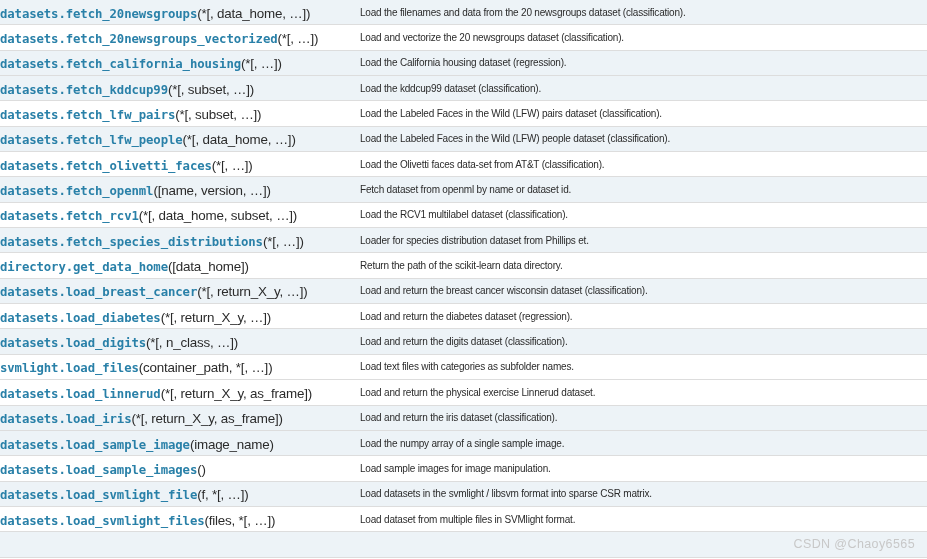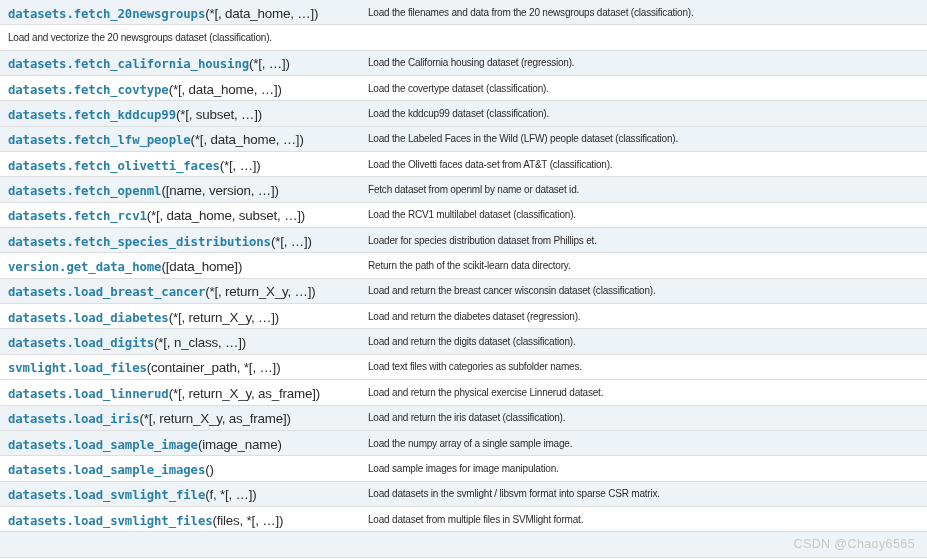--- a/index.html
+++ b/index.html
@@ -20,21 +20,21 @@
     width: 927px;
     position: relative;
   }
 
   .api-row {
     display: flex;
     align-items: center;
     height: 25.35px;
     border-bottom: 1px solid #dddddd;
     background: #ffffff;
-    padding-left: 8px;
+    padding-left: 0;
     overflow: hidden;
   }
 
   .api-row.shaded {
     background: #edf3f7;
   }
 
   .cell-signature {
     width: 360px;
     flex: 0 0 360px;
@@ -85,33 +85,34 @@
 </style>
 </head>
 <body>
 
 <div id="api-table">
     <div class="api-row shaded">
       <div class="cell-signature"><a class="fn-link">datasets.fetch_20newsgroups</a><span class="fn-args">(*[, data_home, …])</span></div>
       <div class="cell-description">Load the filenames and data from the 20 newsgroups dataset (classification).</div>
     </div>
     <div class="api-row">
+      <div class="cell-signature"><a class="fn-link">datasets.fetch_20newsgroups_vectorized</a><span class="fn-args">(*[, …])</span></div>
       <div class="cell-description">Load and vectorize the 20 newsgroups dataset (classification).</div>
     </div>
     <div class="api-row shaded">
       <div class="cell-signature"><a class="fn-link">datasets.fetch_california_housing</a><span class="fn-args">(*[, …])</span></div>
       <div class="cell-description">Load the California housing dataset (regression).</div>
     </div>
-    <div class="api-row">
-      <div class="cell-signature"><a class="fn-link">datasets.fetch_covtype</a><span class="fn-args">(*[, data_home, …])</span></div>
-      <div class="cell-description">Load the covertype dataset (classification).</div>
-    </div>
     <div class="api-row shaded">
       <div class="cell-signature"><a class="fn-link">datasets.fetch_kddcup99</a><span class="fn-args">(*[, subset, …])</span></div>
       <div class="cell-description">Load the kddcup99 dataset (classification).</div>
+    </div>
+    <div class="api-row">
+      <div class="cell-signature"><a class="fn-link">datasets.fetch_lfw_pairs</a><span class="fn-args">(*[, subset, …])</span></div>
+      <div class="cell-description">Load the Labeled Faces in the Wild (LFW) pairs dataset (classification).</div>
     </div>
     <div class="api-row shaded">
       <div class="cell-signature"><a class="fn-link">datasets.fetch_lfw_people</a><span class="fn-args">(*[, data_home, …])</span></div>
       <div class="cell-description">Load the Labeled Faces in the Wild (LFW) people dataset (classification).</div>
     </div>
     <div class="api-row">
       <div class="cell-signature"><a class="fn-link">datasets.fetch_olivetti_faces</a><span class="fn-args">(*[, …])</span></div>
       <div class="cell-description">Load the Olivetti faces data-set from AT&amp;T (classification).</div>
     </div>
     <div class="api-row shaded">
@@ -120,21 +121,21 @@
     </div>
     <div class="api-row">
       <div class="cell-signature"><a class="fn-link">datasets.fetch_rcv1</a><span class="fn-args">(*[, data_home, subset, …])</span></div>
       <div class="cell-description">Load the RCV1 multilabel dataset (classification).</div>
     </div>
     <div class="api-row shaded">
       <div class="cell-signature"><a class="fn-link">datasets.fetch_species_distributions</a><span class="fn-args">(*[, …])</span></div>
       <div class="cell-description">Loader for species distribution dataset from Phillips et.</div>
     </div>
     <div class="api-row">
-      <div class="cell-signature"><a class="fn-link">version.get_data_home</a><span class="fn-args">([data_home])</span></div>
+      <div class="cell-signature"><a class="fn-link">directory.get_data_home</a><span class="fn-args">([data_home])</span></div>
       <div class="cell-description">Return the path of the scikit-learn data directory.</div>
     </div>
     <div class="api-row shaded">
       <div class="cell-signature"><a class="fn-link">datasets.load_breast_cancer</a><span class="fn-args">(*[, return_X_y, …])</span></div>
       <div class="cell-description">Load and return the breast cancer wisconsin dataset (classification).</div>
     </div>
     <div class="api-row">
       <div class="cell-signature"><a class="fn-link">datasets.load_diabetes</a><span class="fn-args">(*[, return_X_y, …])</span></div>
       <div class="cell-description">Load and return the diabetes dataset (regression).</div>
     </div>

